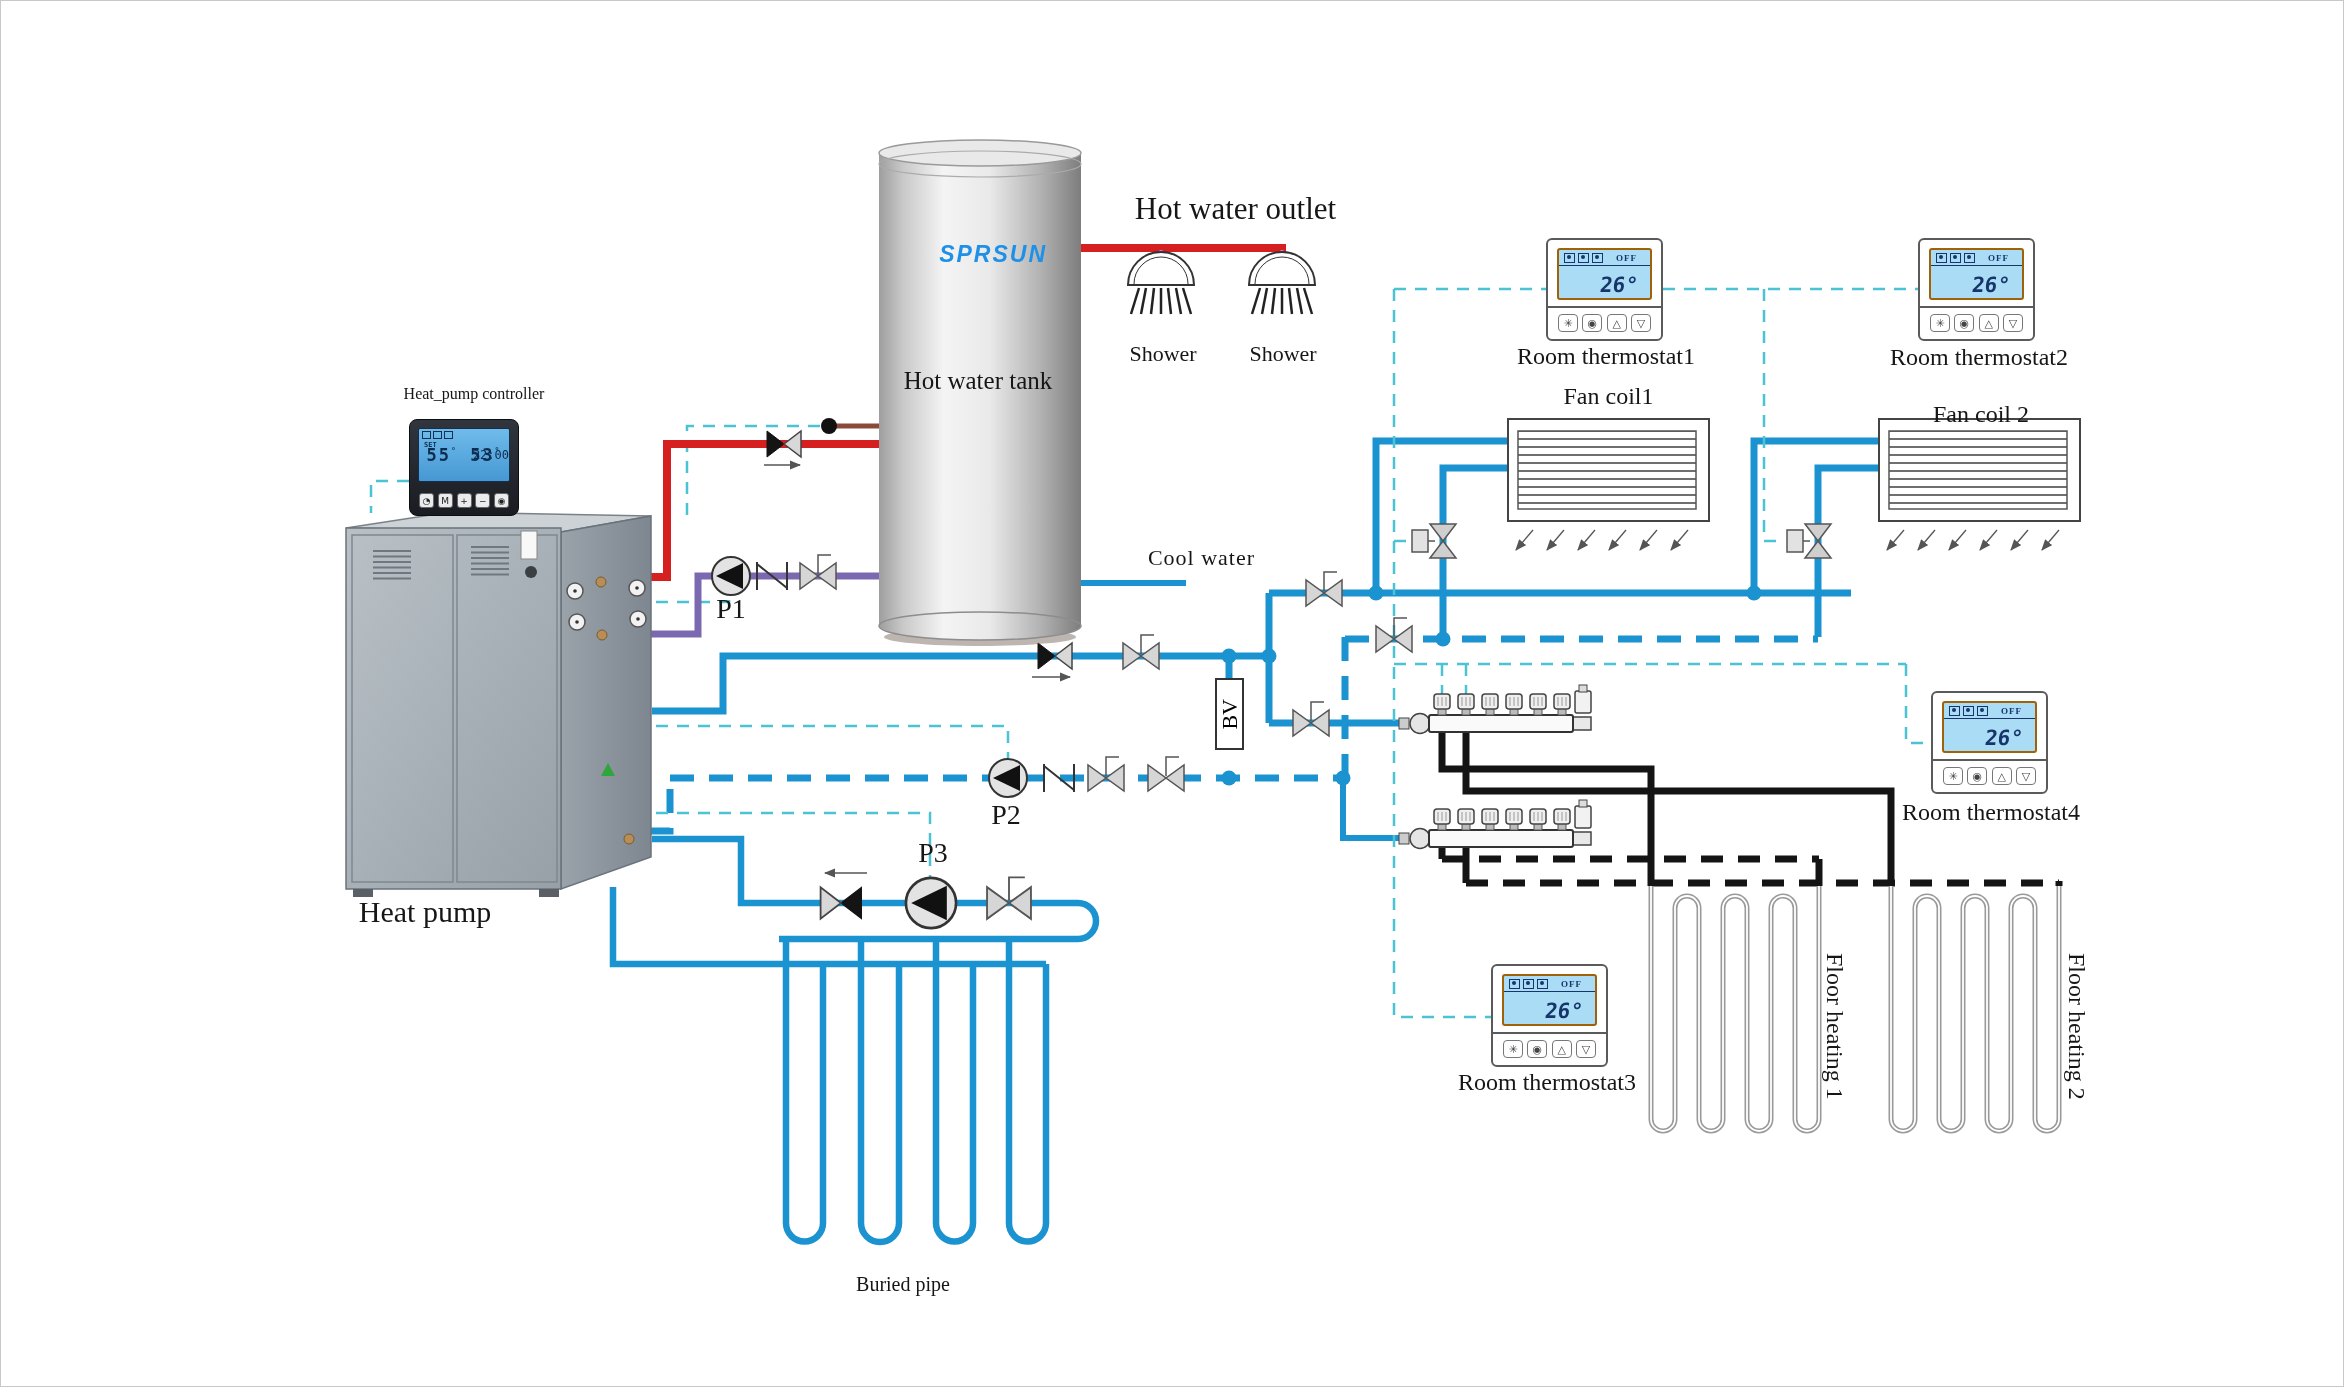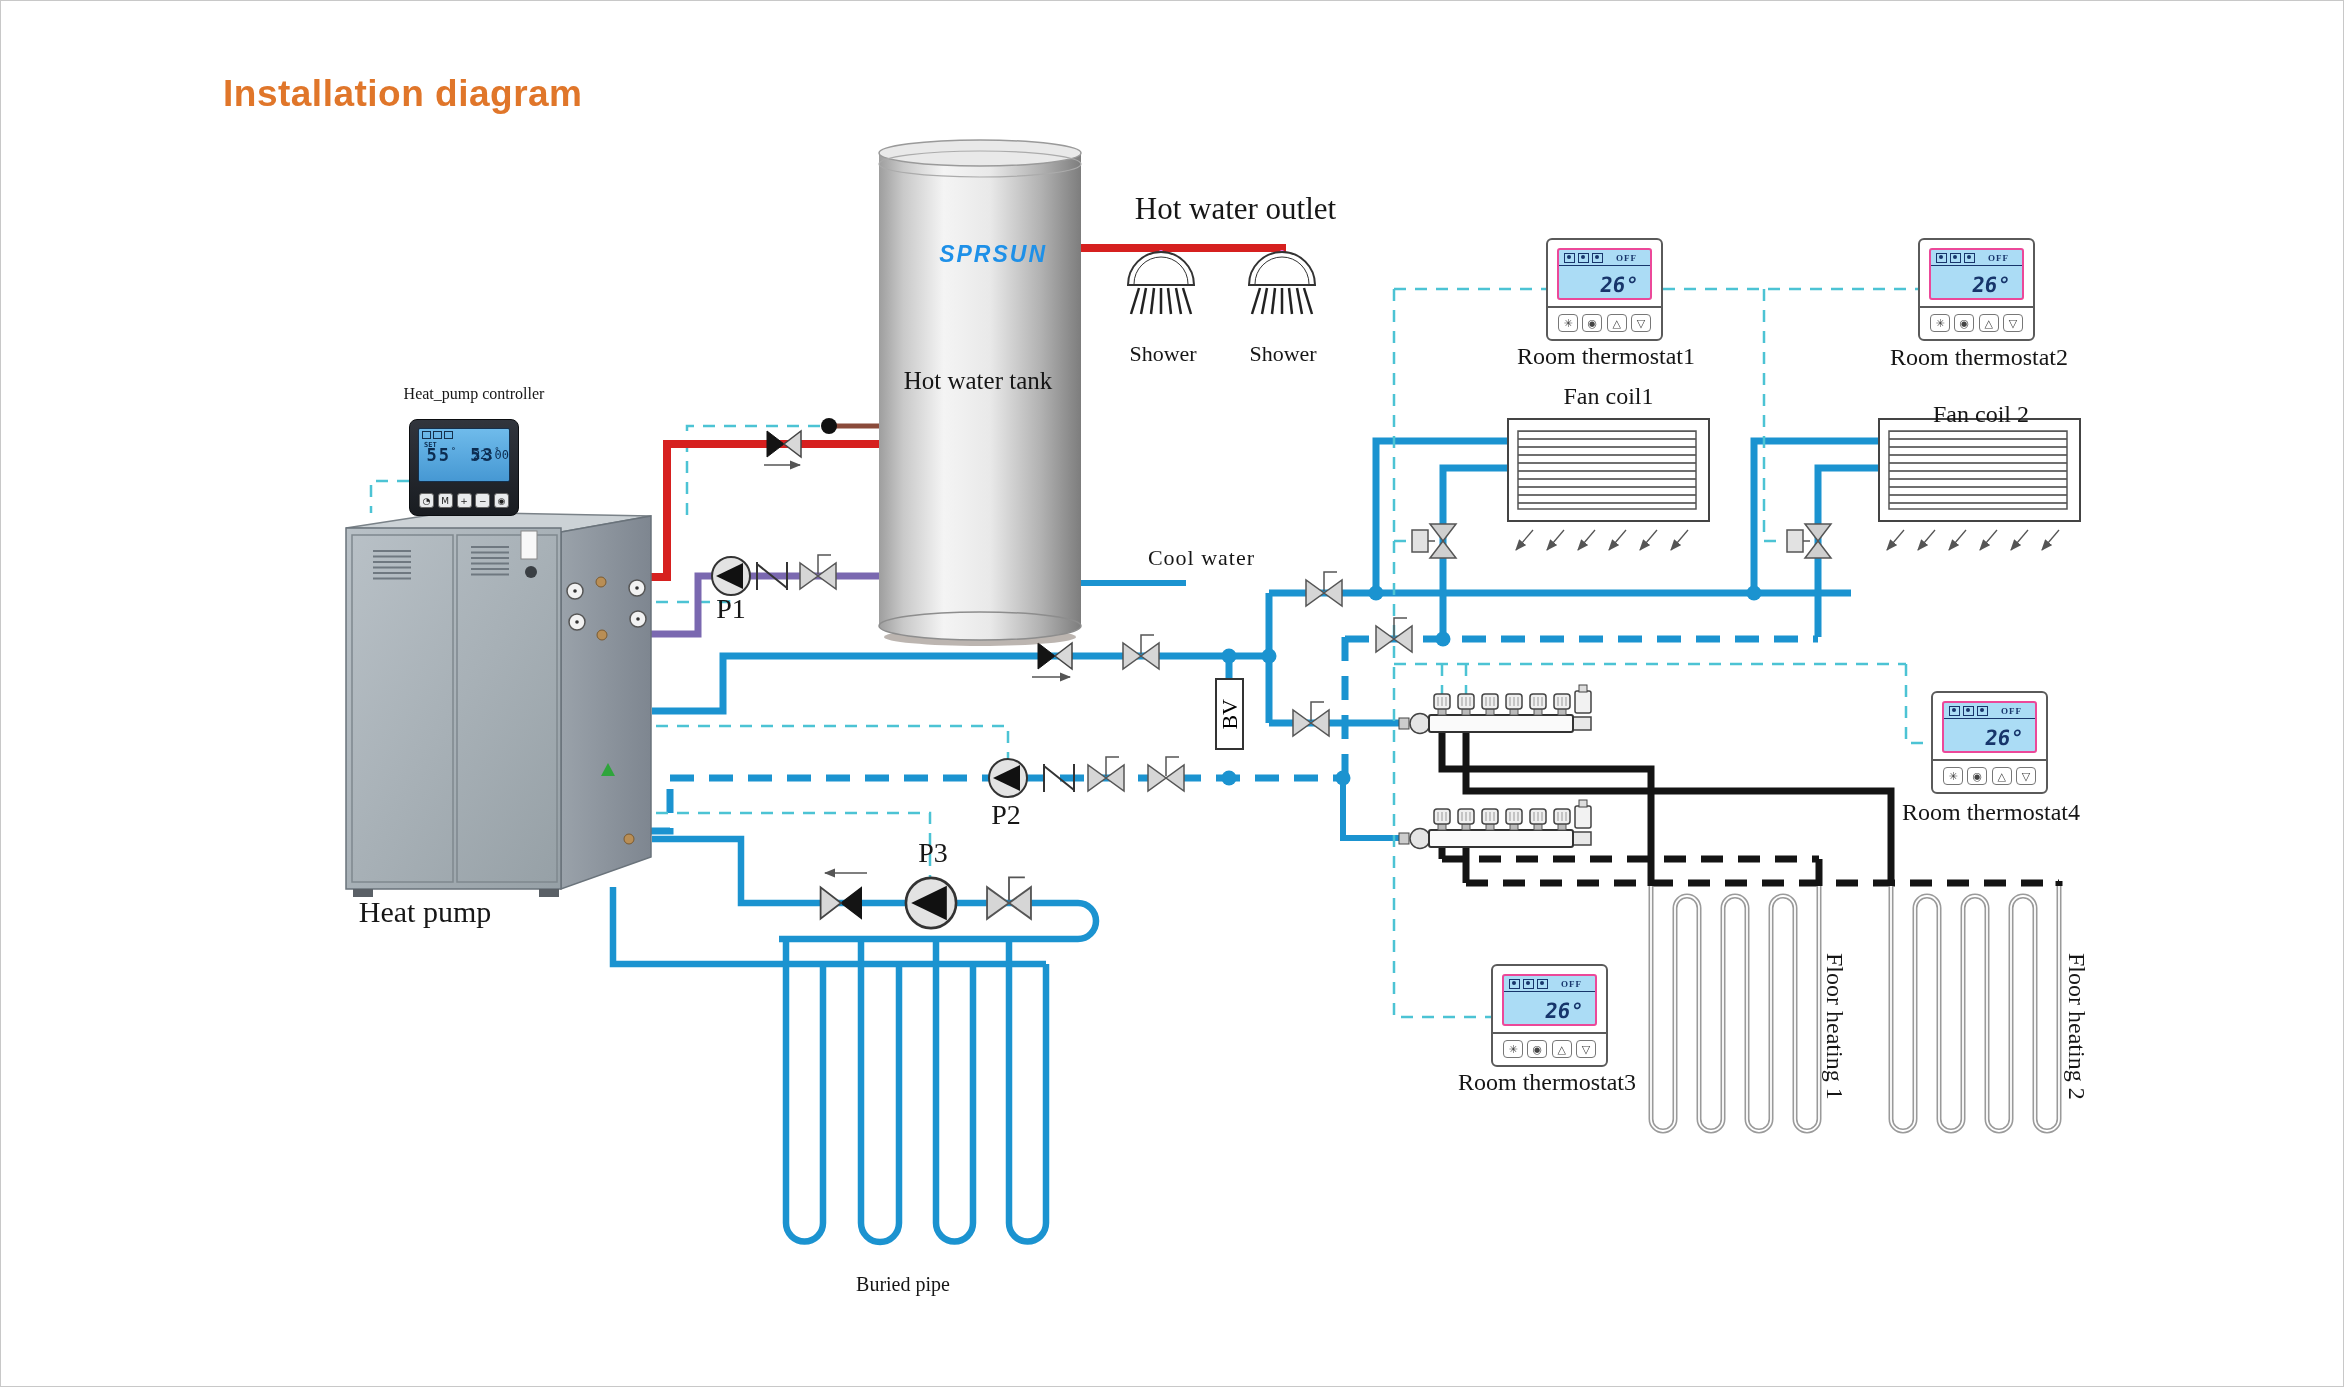--- a/index.html
+++ b/index.html
@@ -26,21 +26,21 @@
   .ctrl-time{position:absolute;bottom:19px;left:0;right:0;text-align:right;font-size:12px;}
   .ctrl-btns{position:absolute;left:0;right:0;bottom:7px;display:flex;justify-content:space-between;
         padding:0 9px;}
   .ctrl-btn{width:15px;height:15px;border:1px solid #666;border-radius:3px;background:#e9ebed;
         font-size:9px;line-height:14px;text-align:center;color:#222;padding:0;
         font-family:"DejaVu Sans",sans-serif;}
   
   .thermo{position:absolute;width:117px;height:103px;z-index:3;background:#fff;
         border:2px solid #5a5a5a;border-radius:6px;box-sizing:border-box;}
   .t-lcd{position:absolute;left:9px;right:9px;top:8px;height:48px;background:#abdcf5;
-        border:2px solid #ec4899;border-radius:3px;color:#17356b;}
+        border:2px solid #a16207;border-radius:3px;color:#17356b;}
   .t-row{display:flex;align-items:center;gap:3px;height:15px;padding:0 5px;
         border-bottom:1.5px solid #17356b;}
   .t-mode{width:9px;height:8px;border:1px solid #17356b;position:relative;display:block;}
   .t-mode::before{content:"";position:absolute;left:2px;top:1.5px;width:4px;height:4px;
         border-radius:50%;background:#17356b;}
   .t-off{margin-left:10px;font-size:9px;font-weight:bold;letter-spacing:1px;
         font-family:"Liberation Serif",serif;}
   .t-temp{position:absolute;right:12px;bottom:1px;font-size:21px;font-weight:bold;
         font-family:"DejaVu Sans Mono",monospace;transform:skewX(-7deg);}
   .t-sep{position:absolute;left:0;right:0;top:66px;border-top:2px solid #5a5a5a;}
@@ -317,21 +317,20 @@
     </g>
     <circle cx="600" cy="581" r="5" fill="#b98e55" stroke="#7a5a30"></circle>
     <circle cx="601" cy="634" r="5" fill="#b98e55" stroke="#7a5a30"></circle>
     <circle cx="628" cy="838" r="5" fill="#b98e55" stroke="#7a5a30"></circle>
     <polygon points="600,775 614,775 607,762" fill="#2fa53c"></polygon>
     <rect x="352" y="888" width="20" height="8" fill="#5a6066"></rect>
     <rect x="538" y="888" width="20" height="8" fill="#5a6066"></rect>
   </g>
 </svg>
 
-<div id="title" style="color:#e0762a">Installation diagram</div>
 
 <div class="lbl" style="left:353px;top:384px;width:240px;font-size:16px">Heat_pump controller</div>
 <div class="lbl" style="left:314px;top:894px;width:220px;font-size:30px">Heat pump</div>
 <div id="sprsun">SPRSUN</div>
 <div class="lbl" style="left:877px;top:366px;width:200px;font-size:25px">Hot water tank</div>
 <div class="lbl" style="left:1102px;top:190px;width:265px;font-size:31px">Hot water outlet</div>
 <div class="lbl" style="left:1120px;top:340px;width:84px;font-size:22px">Shower</div>
 <div class="lbl" style="left:1240px;top:340px;width:84px;font-size:22px">Shower</div>
 <div class="lbl" style="left:1128px;top:544px;width:145px;font-size:22px;letter-spacing:1px">Cool  water</div>
 <div class="lbl" style="left:700px;top:592px;width:60px;font-size:28px">P1</div>

